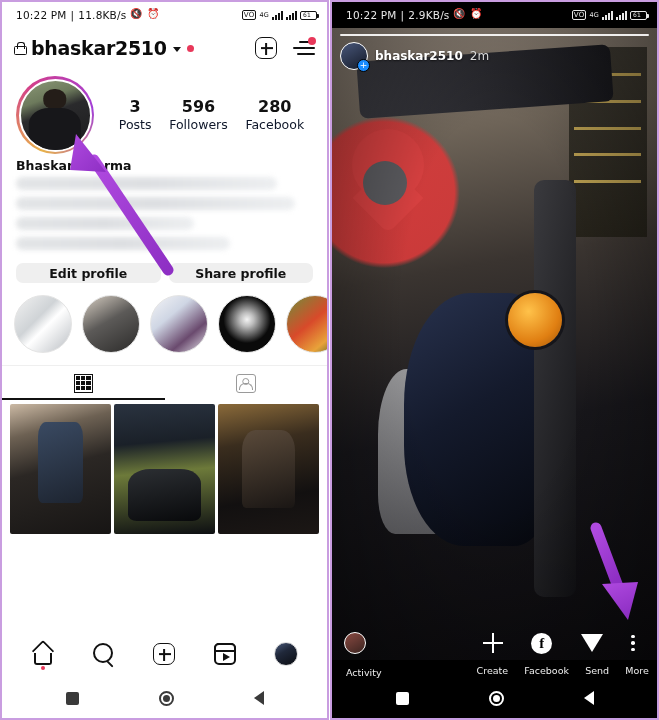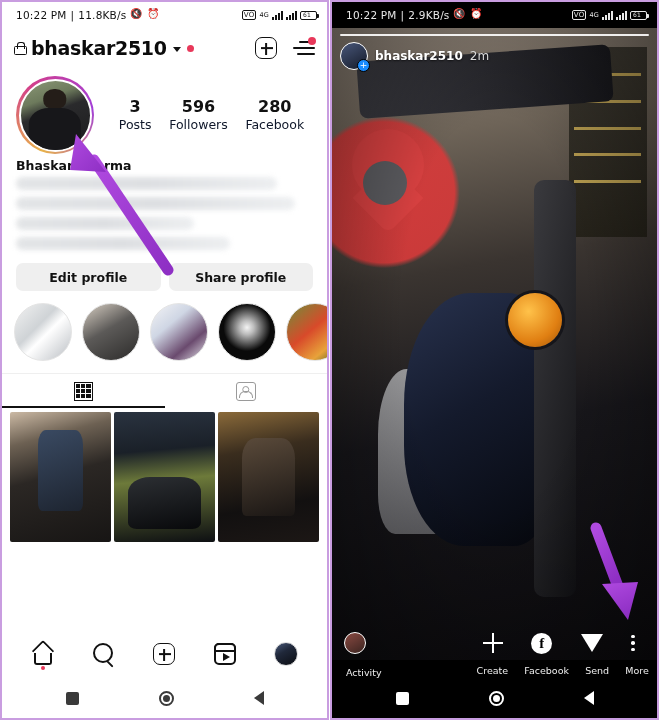--- a/index.html
+++ b/index.html
@@ -103,21 +103,21 @@
   .bio-blur .bl {
     height: 13px; border-radius: 7px; margin-bottom: 7px;
     background: linear-gradient(90deg,#e2e4e6,#dcdee1,#eceef0);
     filter: blur(2.4px); opacity:.95;
   }
   .bio-blur .bl.w1{width:88%} .bio-blur .bl.w2{width:94%}
   .bio-blur .bl.w3{width:60%} .bio-blur .bl.w4{width:72%}
 
   .btn-row { display:flex; gap:8px; padding: 6px 14px 0; }
   .pbtn {
-    flex:1; height:28px; border-radius:7px; background:#efefef;
+    flex:1; height:20px; border-radius:7px; background:#efefef;
     display:flex;align-items:center;justify-content:center;
     font-size:12.5px; font-weight:600; color:#111;
   }
 
   
   .highlights { display:flex; gap:10px; padding: 12px 12px 0; overflow:hidden;}
   .hl { width:58px; flex:0 0 auto; }
   .hl-c { width:58px;height:58px;border-radius:50%; border:1.5px solid #e4e4e4;
      overflow:hidden; background:#ddd; position:relative;}
   .hl1{background:linear-gradient(135deg,#f2f2f2 0%,#cfd3d6 40%,#ffffff 55%,#b9bdc2 100%);}

